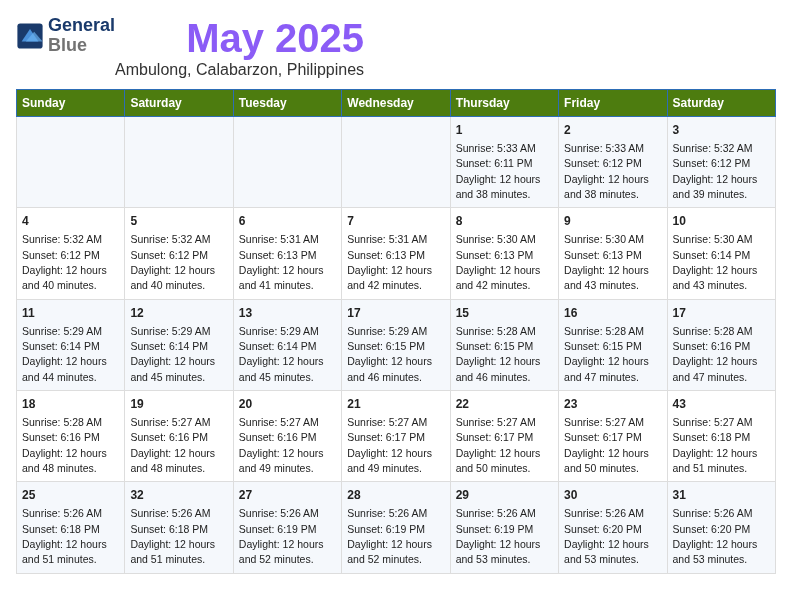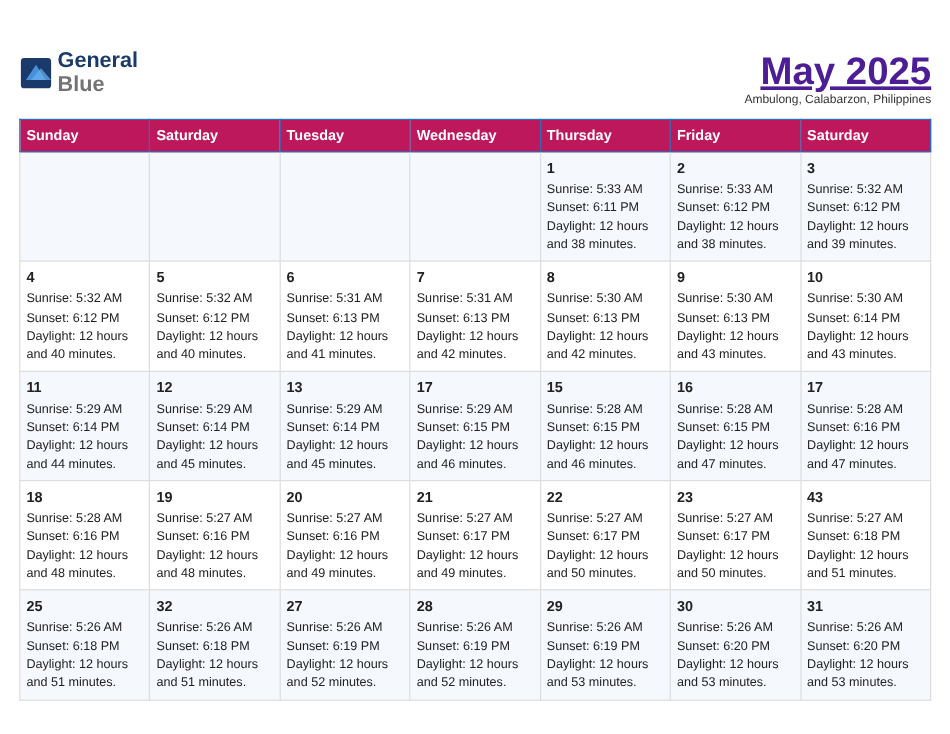--- a/index.html
+++ b/index.html
@@ -8,60 +8,58 @@
       background: #fff;
       width: 792px;
       min-height: 612px;
     }
     .page {
       width: 792px;
       padding: 16px 16px 16px 16px;
     }
     .header {
       display: flex;
-      justify-content: space-between;
+      justify-content: flex-start;
       align-items: flex-start;
       margin-bottom: 10px;
-      margin-top: 25px;
     }
     .logo {
       display: flex;
       align-items: center;
     }
     .logo-text {
       font-size: 18px;
       font-weight: bold;
       color: #1a3a6b;
       line-height: 1.1;
     }
     .logo-icon {
       width: 28px;
       height: 28px;
       margin-right: 4px;
     }
     .title-block {
       text-align: right;
     }
     .main-title {
-      font-size: 32px;
-      font-weight: bold;
-      color: #4c1d95;
-      text-decoration: underline;
+      font-size: 40px;
+      font-weight: bold;
+      color: #8b5cf6;
     }
     .subtitle {
-      font-size: 10px;
+      font-size: 16px;
       color: #333;
     }
     table {
       width: 100%;
       border-collapse: collapse;
       font-size: 11px;
     }
     thead tr th {
-      background-color: #be185d;
+      background-color: #4d7c0f;
       color: #fff;
       text-align: left;
       padding: 6px 5px;
       font-size: 12px;
       font-weight: bold;
       border: 1px solid #2d6db5;
       margin-left: 12px;
     }
     tbody tr td {
       vertical-align: top;

